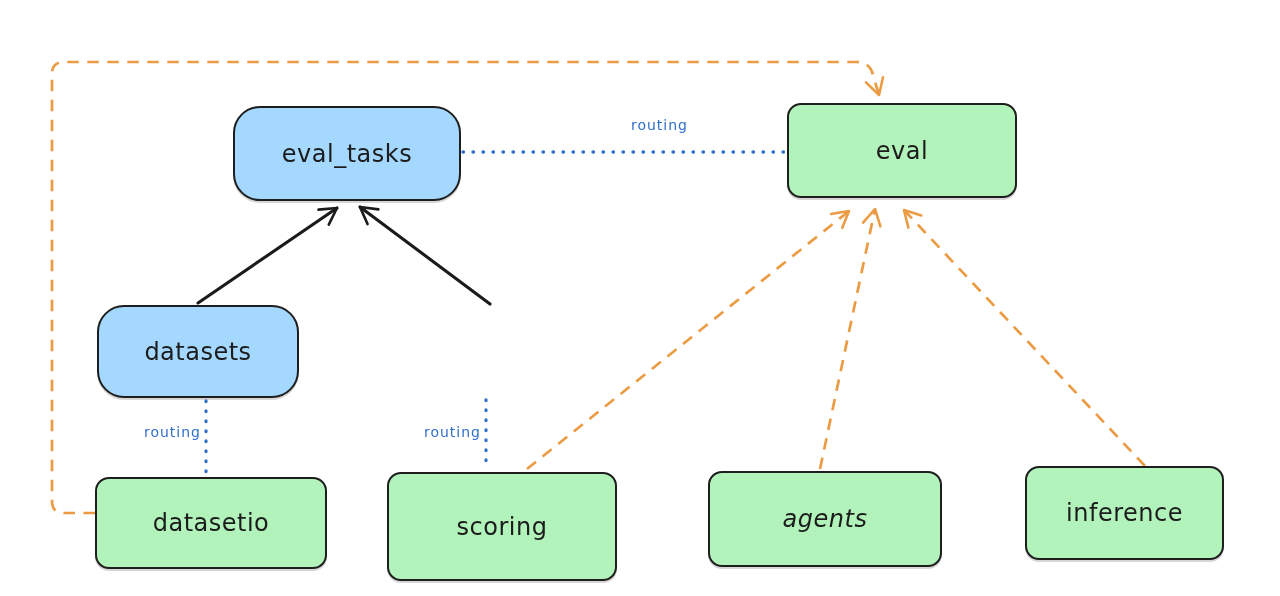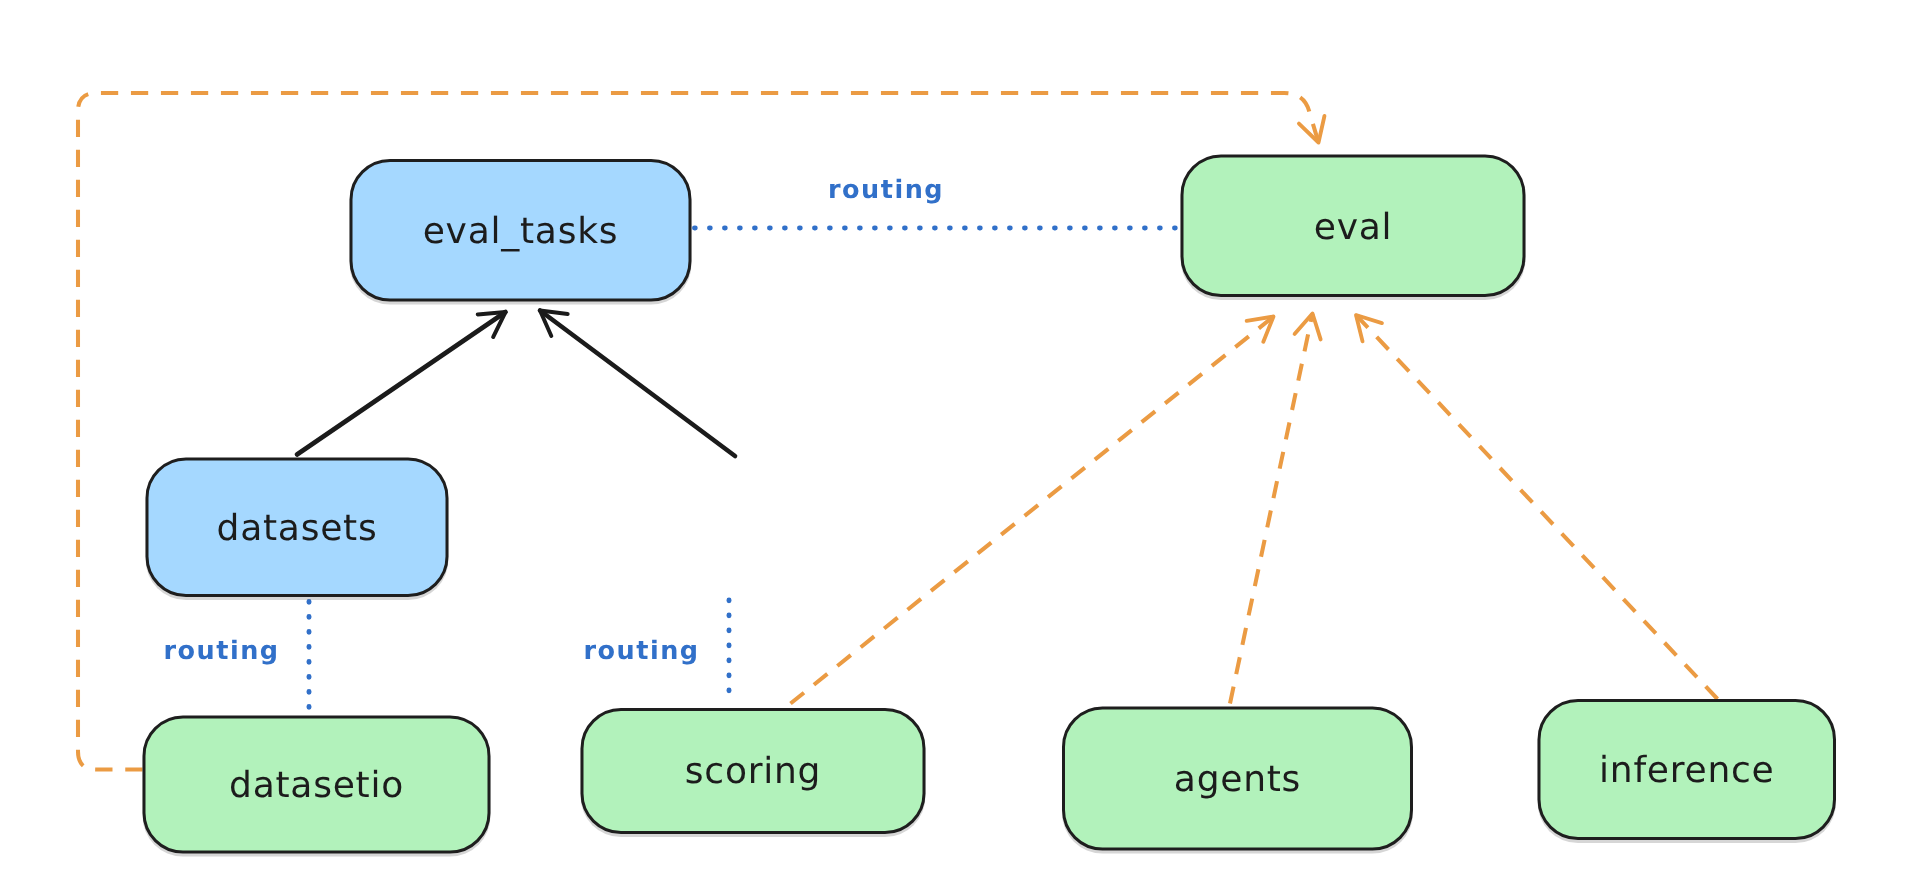--- a/index.html
+++ b/index.html
@@ -55,34 +55,34 @@
   .node {
     position: absolute;
     border: 2.5px solid var(--node-stroke);
     border-radius: 27px;
     display: flex;
     align-items: center;
     justify-content: center;
     box-shadow: 0 2px 0 rgba(90,90,90,0.25);
   }
   .node.blue  { background: var(--blue-fill); }
-  .node.green { background: var(--green-fill); }
+  .node.green { background: var(--green-fill); border-radius: 14px; }
   .node-label {
     font-size: 24px;
     color: #1c1c1c;
     letter-spacing: 0.5px;
     white-space: nowrap;
   }
   .edge-label {
     position: absolute;
-    font-size: 17px;
-    font-weight: 700;
+    font-size: 14px;
+    font-weight: 400;
     letter-spacing: 1px;
     color: var(--routing-blue);
-    text-align: left;
+    text-align: right;
     white-space: nowrap;
   }
 </style>
 </head>
 <body>
 
 <div class="canvas">
 
   <svg class="connector-layer" viewBox="0 0 1280 596" xmlns="http://www.w3.org/2000/svg">
     <defs>
@@ -117,25 +117,25 @@
 
   <div class="node blue" style="left:97px; top:305px; width:202px; height:93px;">
     <span class="node-label">datasets</span>
   </div>
 
 
   <div class="node green" style="left:95px; top:477px; width:232px; height:92px;">
     <span class="node-label">datasetio</span>
   </div>
 
-  <div class="node green" style="left:387px; top:472px; width:230px; height:84px;">
+  <div class="node green" style="left:387px; top:472px; width:230px; height:109px;">
     <span class="node-label">scoring</span>
   </div>
 
-  <div class="node green" style="left:708px; top:471px; width:234px; height:96px;">
+  <div class="node green" style="left:708px; top:471px; width:234px; height:96px;font-style:italic;">
     <span class="node-label">agents</span>
   </div>
 
   <div class="node green" style="left:1025px; top:466px; width:199px; height:94px;">
     <span class="node-label">inference</span>
   </div>
 
   <div class="edge-label" style="left:552px; top:117px; width:136px;">routing</div>
 
   <div class="edge-label" style="left:109px; top:424px; width:92px;">routing</div>

